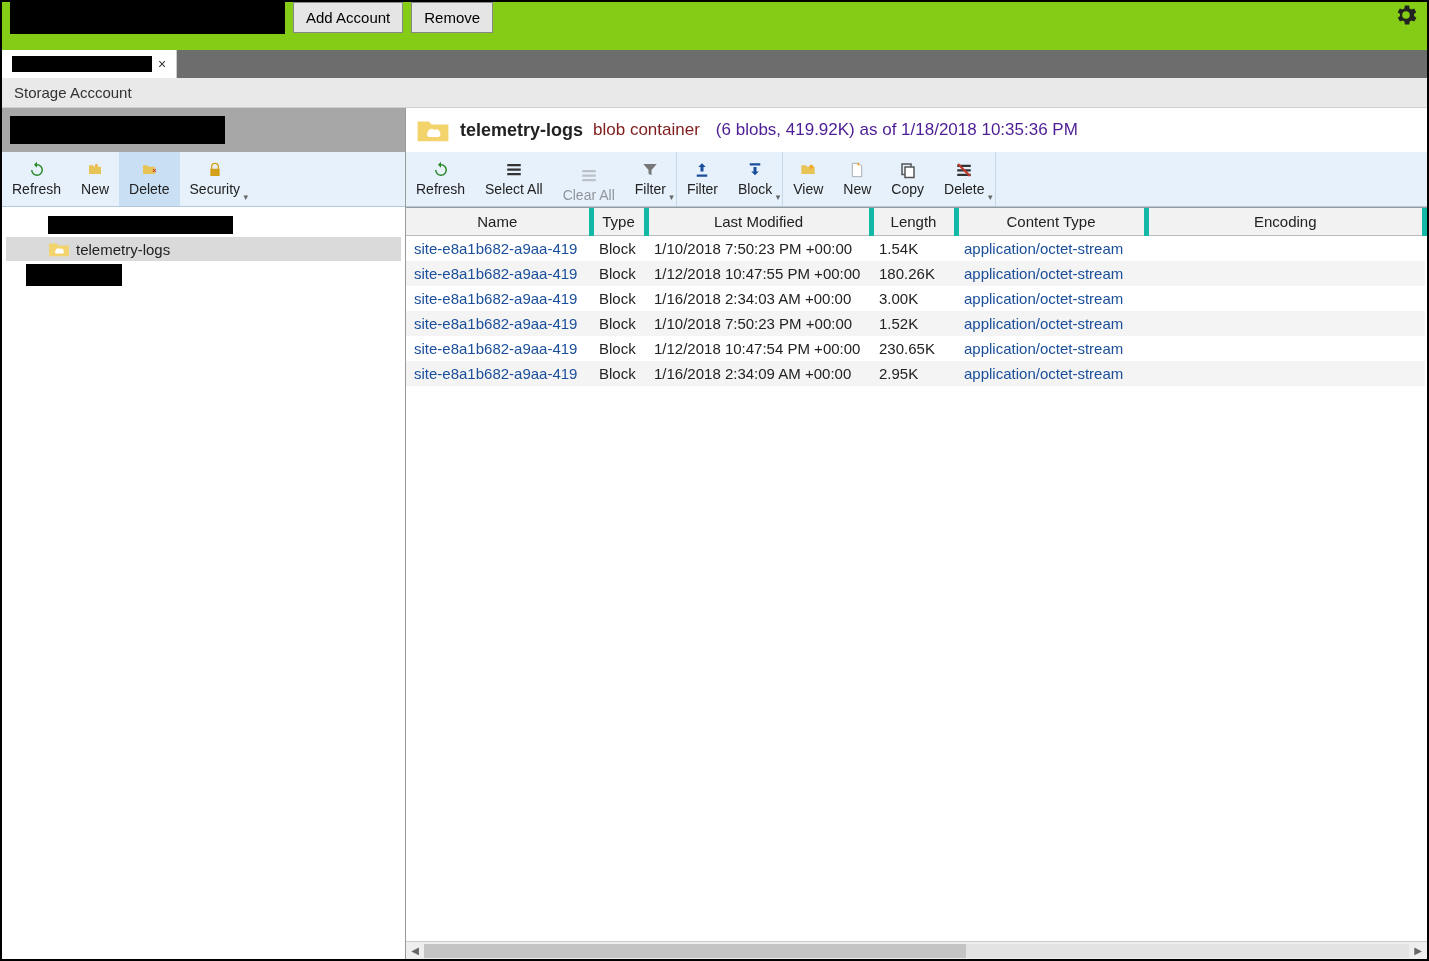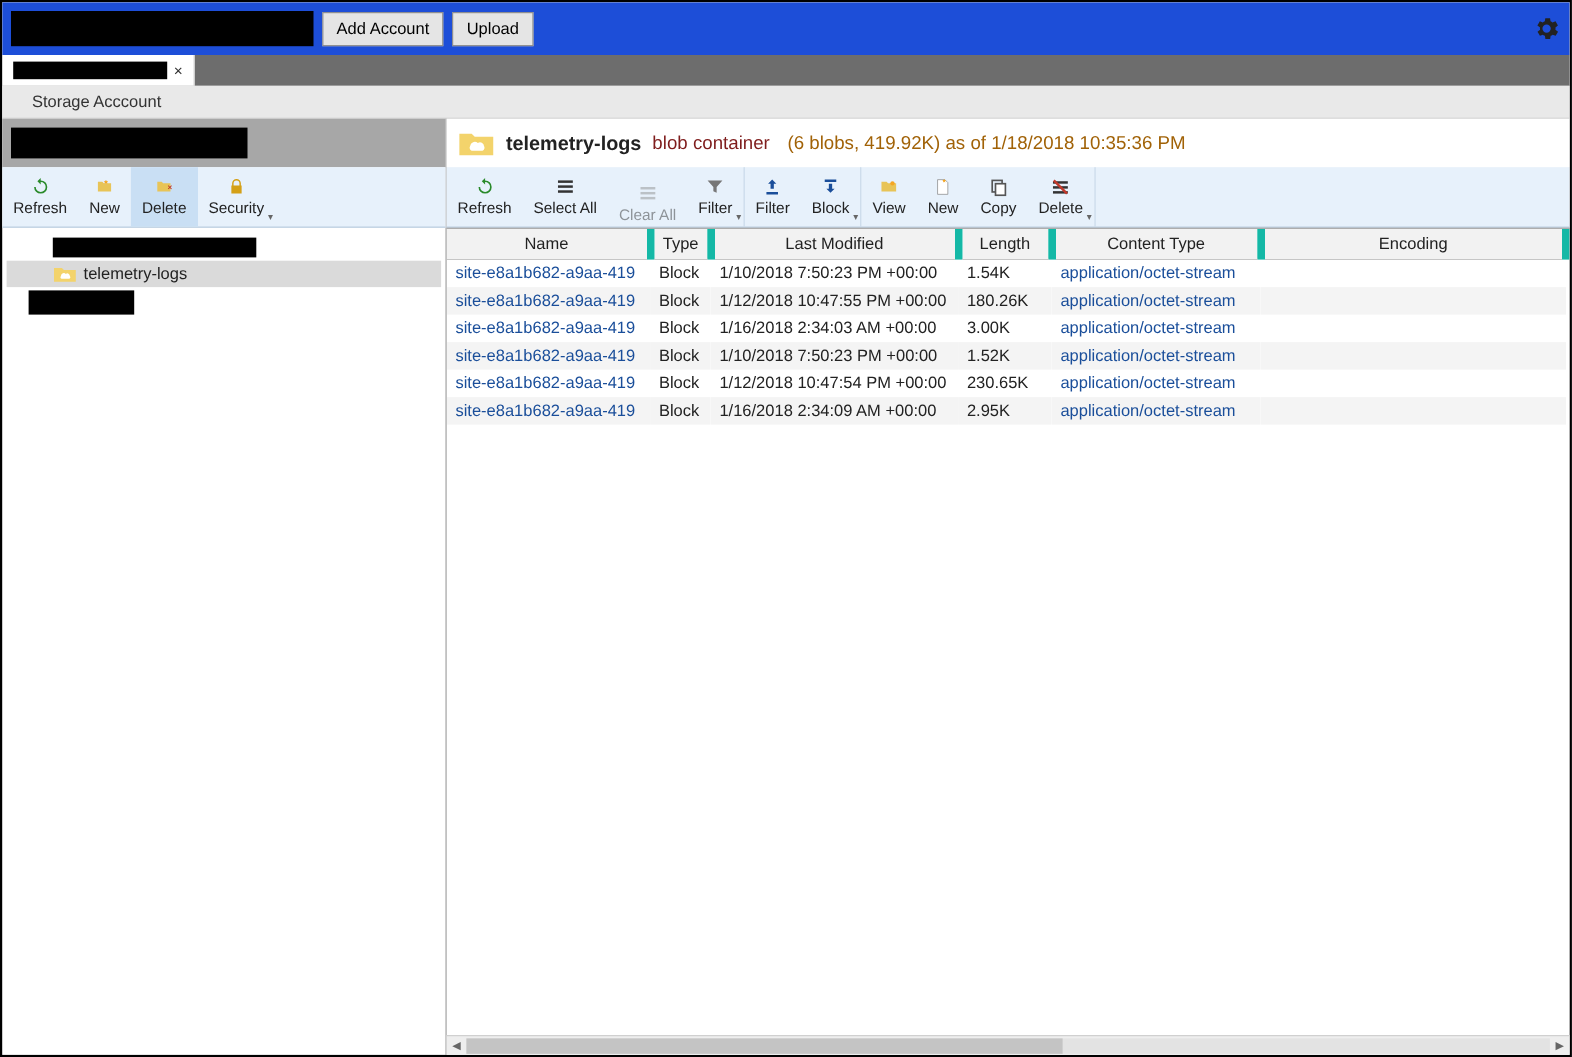--- a/index.html
+++ b/index.html
@@ -1,30 +1,30 @@
 <!DOCTYPE html>
 <html><head>
 <meta charset="utf-8">
 <style>
   * { box-sizing: border-box; }
   html, body { margin:0; padding:0; font-family: "Segoe UI", Arial, sans-serif; font-size:15px; color:#222; background:#fff; }
   .window { width:1429px; height:961px; border:2px solid #000; display:flex; flex-direction:column; overflow:hidden; }
   
-  .topbar { background:#1d4ed8; height:48px; display:flex; align-items:center; padding:0 8px; gap:8px; }
+  .topbar { background:#84cc16; height:48px; display:flex; align-items:flex-start; padding:0 8px; gap:8px; }
   .redacted-account { width:275px; height:32px; background:#000; }
   .topbar button.acct-btn { background:#e5e5e5; border:1px solid #888; padding:6px 12px; font-size:15px; cursor:pointer; }
   .topbar .spacer { flex:1; }
   .gear { width:26px; height:26px; color:#222; cursor:pointer; }
   
   .tabstrip { background:#6d6d6d; height:28px; display:flex; align-items:stretch; }
   .tab { background:#fff; display:flex; align-items:center; padding:0 10px; gap:6px; font-size:13px; border-right:1px solid #ccc; }
   .tab .tabname { width:140px; height:16px; background:#000; }
   .tab .close { cursor:pointer; font-size:14px; color:#333; }
   
-  .breadcrumbbar { background:#e9e9e9; height:30px; display:flex; align-items:center; padding:0 27px; font-size:15px; color:#333; border-bottom:1px solid #d0d0d0; }
+  .breadcrumbbar { background:#e9e9e9; height:30px; display:flex; align-items:center; padding:0 12px; font-size:15px; color:#333; border-bottom:1px solid #d0d0d0; }
   
   .mainarea { flex:1; display:flex; min-height:0; }
   
   .leftpanel { width:404px; display:flex; flex-direction:column; border-right:1px solid #999; }
   .leftpanel .acct-redacted-bar { background:#a7a7a7; height:44px; display:flex; align-items:center; padding:0 8px; }
   .leftpanel .acct-redacted-bar .blk { width:215px; height:28px; background:#000; }
   .left-toolbar { background:#e7f1fb; height:55px; display:flex; border-bottom:1px solid #b5c9dc;}
   .tbtn { display:flex; flex-direction:column; align-items:center; justify-content:center; padding:2px 10px; cursor:pointer; gap:2px; font-size:14px; position:relative;}
   .tbtn.selected { background:#c9dff4; }
   .tbtn .ic { width:20px; height:18px; display:flex; align-items:center; justify-content:center; }
@@ -37,27 +37,27 @@
   .tree-row .blk { width:185px; height:18px; background:#000; }
   .tree-row.child2 { padding-left:20px; }
   .tree-row.child2 .blk { width:96px; height:22px; background:#000; }
   .folder-icon { width:22px; height:18px; }
   
   .rightpanel { flex:1; display:flex; flex-direction:column; min-width:0; }
   .rp-header { height:44px; display:flex; align-items:center; gap:10px; padding:0 10px; background:#fff;}
   .rp-header .fic { width:34px; height:28px; }
   .rp-header .title { font-weight:600; font-size:18px; }
   .rp-header .subtitle { font-size:17px; color:#7f1d1d; }
-  .rp-header .meta { font-size:17px; color:#a16207; margin-left:6px;}
+  .rp-header .meta { font-size:17px; color:#4c1d95; margin-left:6px;}
   .right-toolbar { background:#e7f1fb; height:55px; display:flex; border-bottom:1px solid #b5c9dc; }
   .toolbar-group { display:flex; border-right:1px solid #c7d8e8; }
   
   .tablewrap { flex:1; overflow:auto; border-top:1px solid #999;}
   table.blobs { width:100%; border-collapse:collapse; table-layout:fixed; }
-  table.blobs th { background:#f2f2f2; font-weight:400; font-size:15px; padding:5px 8px; border-right:7px solid #14b8a6; border-bottom:1px solid #bbb; text-align:center; position:sticky; top:0;}
+  table.blobs th { background:#f2f2f2; font-weight:400; font-size:15px; padding:5px 8px; border-right:5px solid #14b8a6; border-bottom:1px solid #bbb; text-align:center; position:sticky; top:0;}
   table.blobs td { font-size:15px; padding:4px 8px; border-bottom:0; white-space:nowrap; overflow:hidden; text-overflow:ellipsis; }
   table.blobs tr:nth-child(odd) td { background:#fff; }
   table.blobs tr:nth-child(even) td { background:#f4f4f4; }
   table.blobs td.name, table.blobs td.ct { color:#1a4e9a; }
   
   .hscroll { height:18px; background:#eee; border-top:1px solid #ccc; display:flex; align-items:center; }
   .hscroll .arrow { width:18px; text-align:center; font-size:10px; color:#666; cursor:pointer;}
   .hscroll .track { flex:1; height:14px; background:#e3e3e3; position:relative; }
   .hscroll .thumb { position:absolute; left:0; top:0; height:14px; width:55%; background:#c4c4c4; }
   
@@ -66,21 +66,21 @@
   .svg-red { color:#c0392b; }
 </style>
 </head>
 <body>
 
 <div class="window">
 
   <div class="topbar">
     <div class="redacted-account"></div>
     <button class="acct-btn">Add Account</button>
-    <button class="acct-btn">Upload</button>
+    <button class="acct-btn">Remove</button>
     <div class="spacer"></div>
     <span class="gear">
       <svg viewBox="0 0 24 24" width="26" height="26" fill="#222">
           <path d="M19.4 13a7.5 7.5 0 0 0 .1-1 7.5 7.5 0 0 0-.1-1l2.1-1.6-2-3.5-2.5 1a7.6 7.6 0 0 0-1.7-1l-.4-2.6h-4l-.4 2.6a7.6 7.6 0 0 0-1.7 1l-2.5-1-2 3.5L6.5 11a7.5 7.5 0 0 0-.1 1 7.5 7.5 0 0 0 .1 1l-2.1 1.6 2 3.5 2.5-1a7.6 7.6 0 0 0 1.7 1l.4 2.6h4l.4-2.6a7.6 7.6 0 0 0 1.7-1l2.5 1 2-3.5Zm-7.4 2.5A3.5 3.5 0 1 1 15.5 12 3.5 3.5 0 0 1 12 15.5Z"></path>
         </svg>
     </span>
   </div>
 
   <div class="tabstrip">
     <div class="tab">

